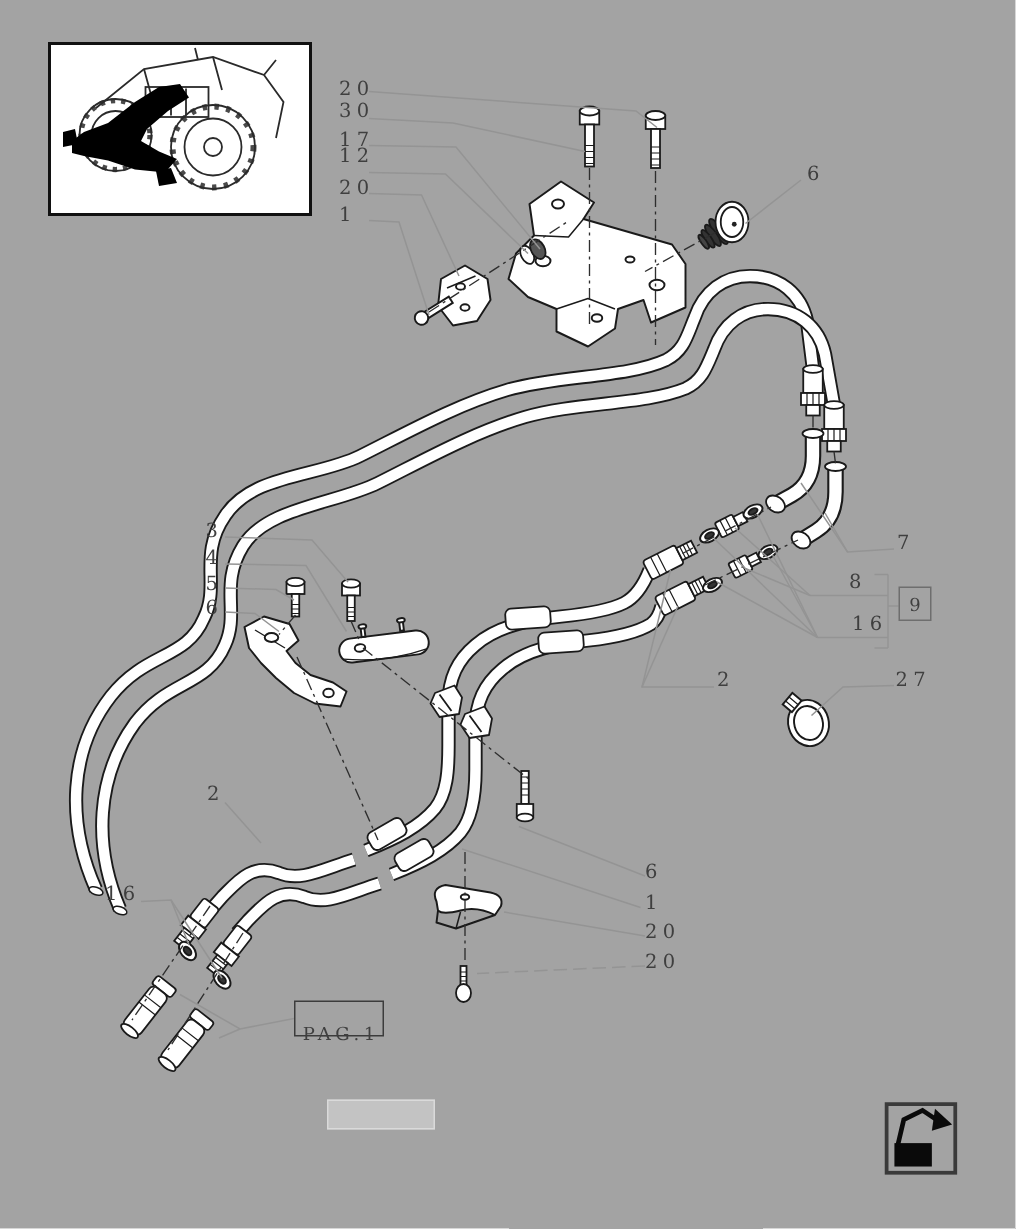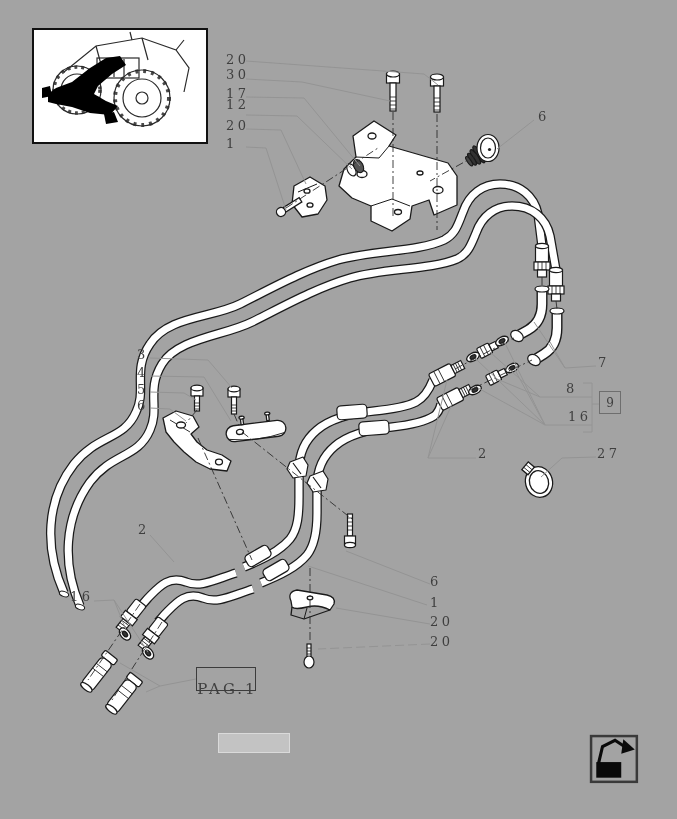--- a/index.html
+++ b/index.html
@@ -8,21 +8,21 @@
   .diagram-svg{position:absolute;left:0;top:0;}
   .lbl{position:absolute;font-size:13px;letter-spacing:3.5px;color:#3f3f3f;
        white-space:nowrap;line-height:14px;}
   .thumb{position:absolute;left:32px;top:28px;width:172px;height:112px;
          border:2px solid #111;background:#fff;}
   .box9{position:absolute;left:599px;top:391px;width:20px;height:21px;
         border:1.5px solid #6e6e6e;display:flex;align-items:center;justify-content:center;}
   .box9 span{font-size:12px;color:#3f3f3f;letter-spacing:0;}
   .pagbox{position:absolute;left:196px;top:667px;width:58px;height:22px;
           border:1.5px solid #3c3c3c;display:flex;align-items:center;justify-content:center;}
-  .pagbox span{font-size:15px;letter-spacing:3px;color:#3f3f3f;padding-left:3px;margin-top:20px;}
+  .pagbox span{font-size:12px;letter-spacing:3px;color:#3f3f3f;padding-left:3px;margin-top:20px;}
   .graybar{position:absolute;left:218px;top:733px;width:70px;height:18px;
            background:#c3c3c3;border:1px solid #dadada;}
   .navicon{position:absolute;left:589px;top:734px;width:52px;height:52px;}
 </style>
 </head>
 <body>
 
 <div class="page">
 
   <div class="thumb">

